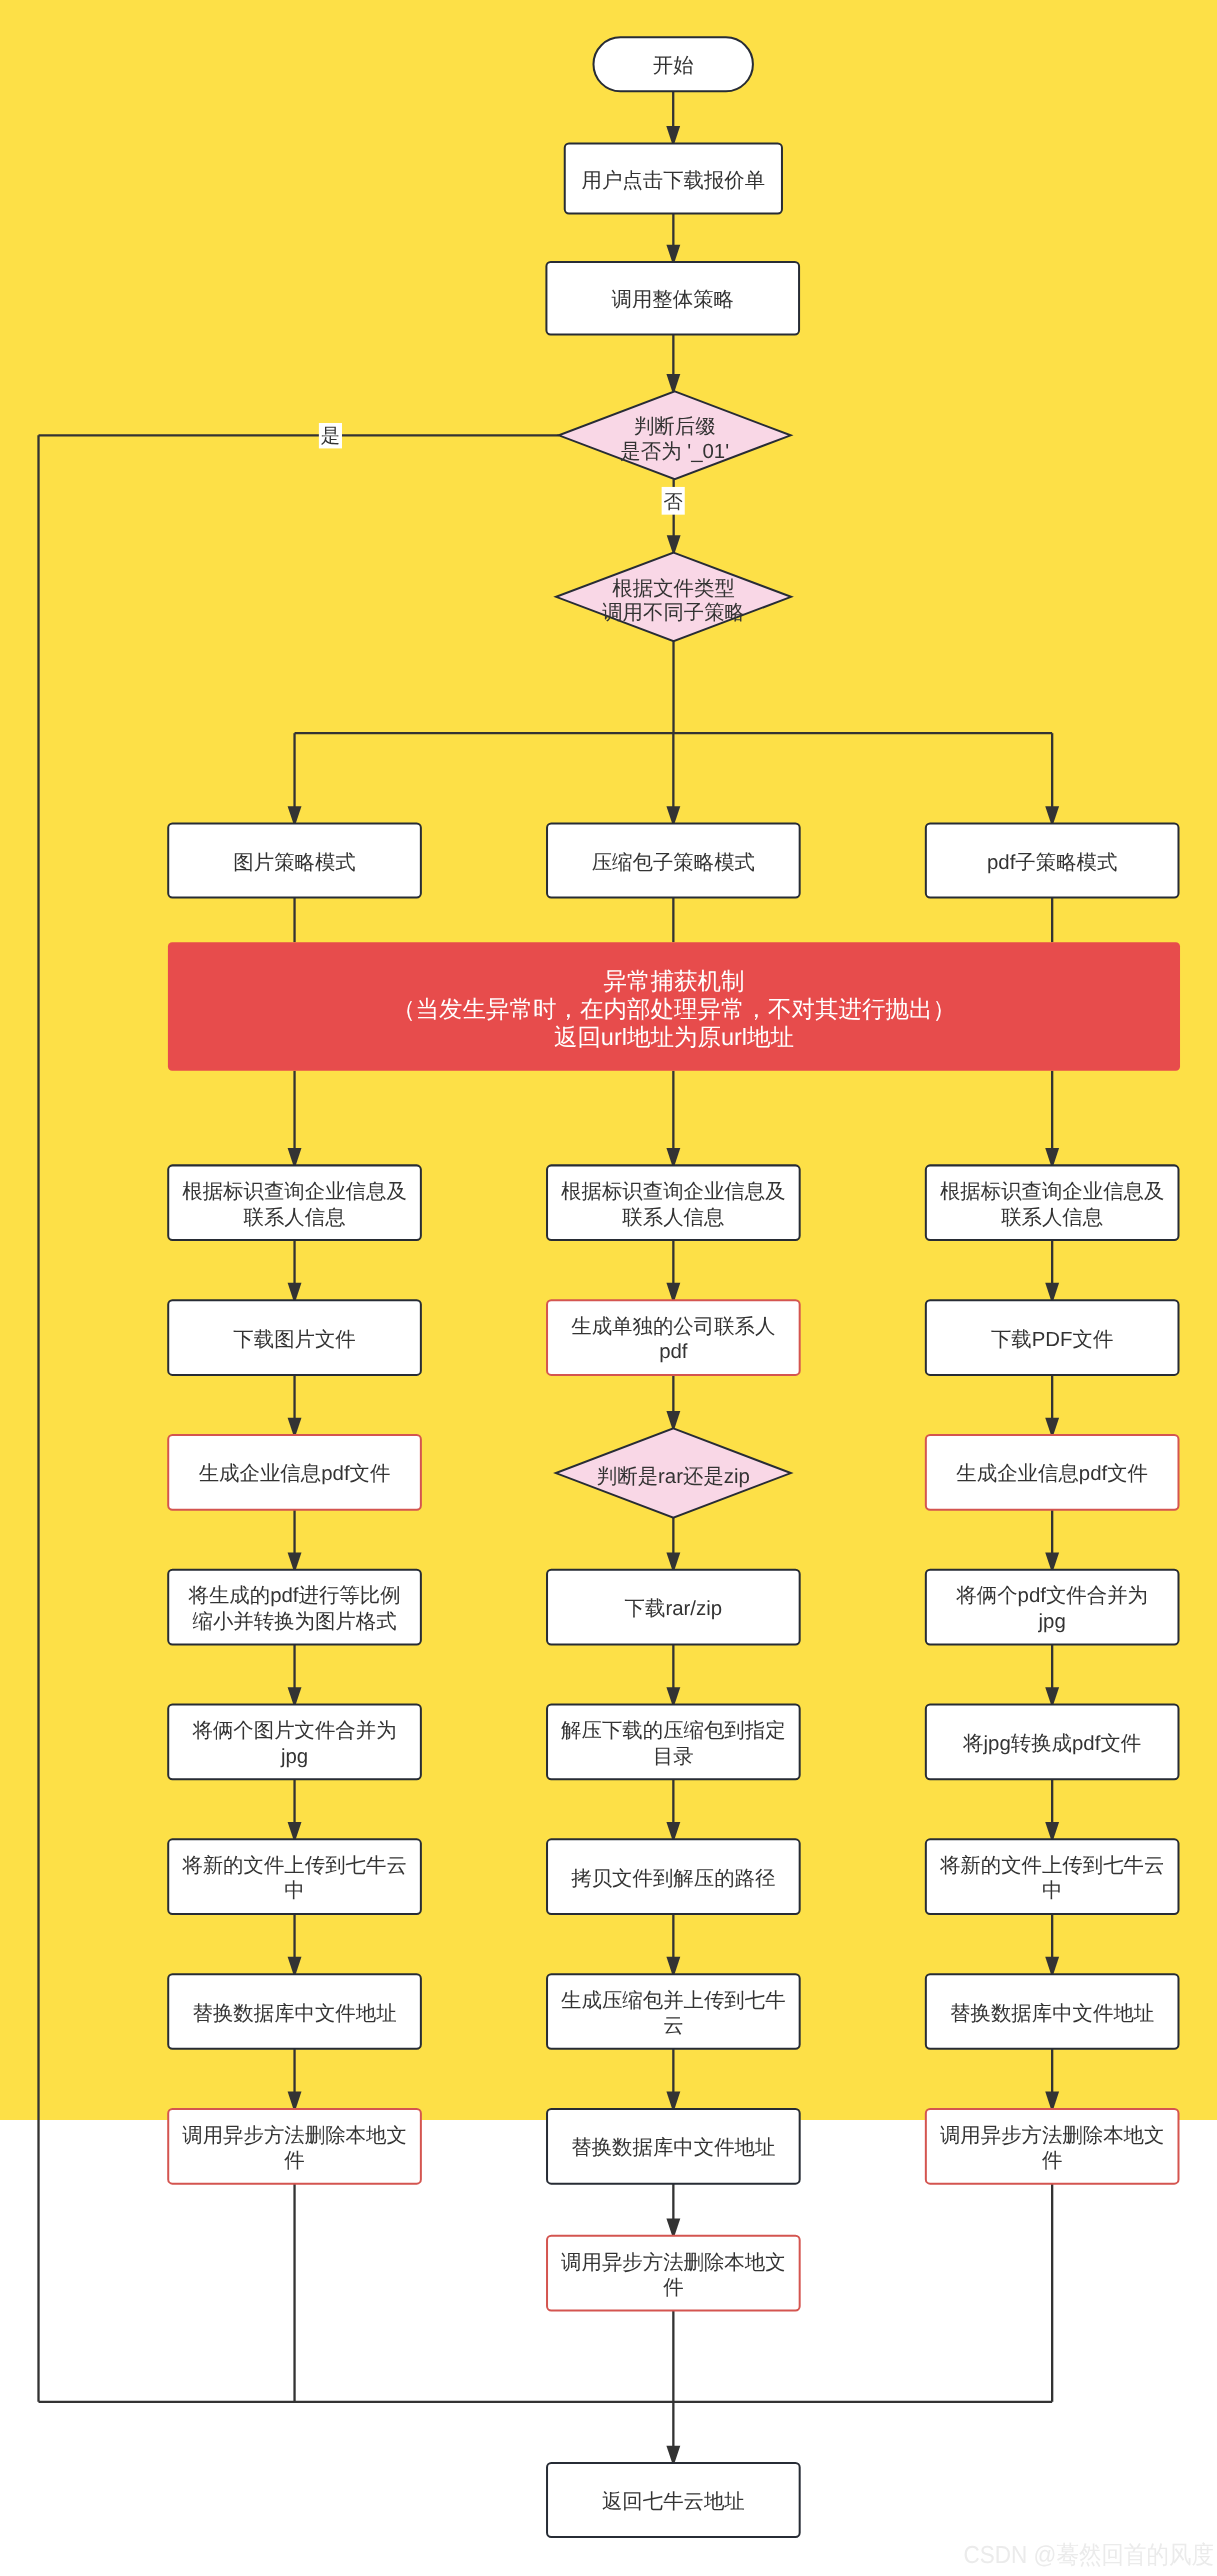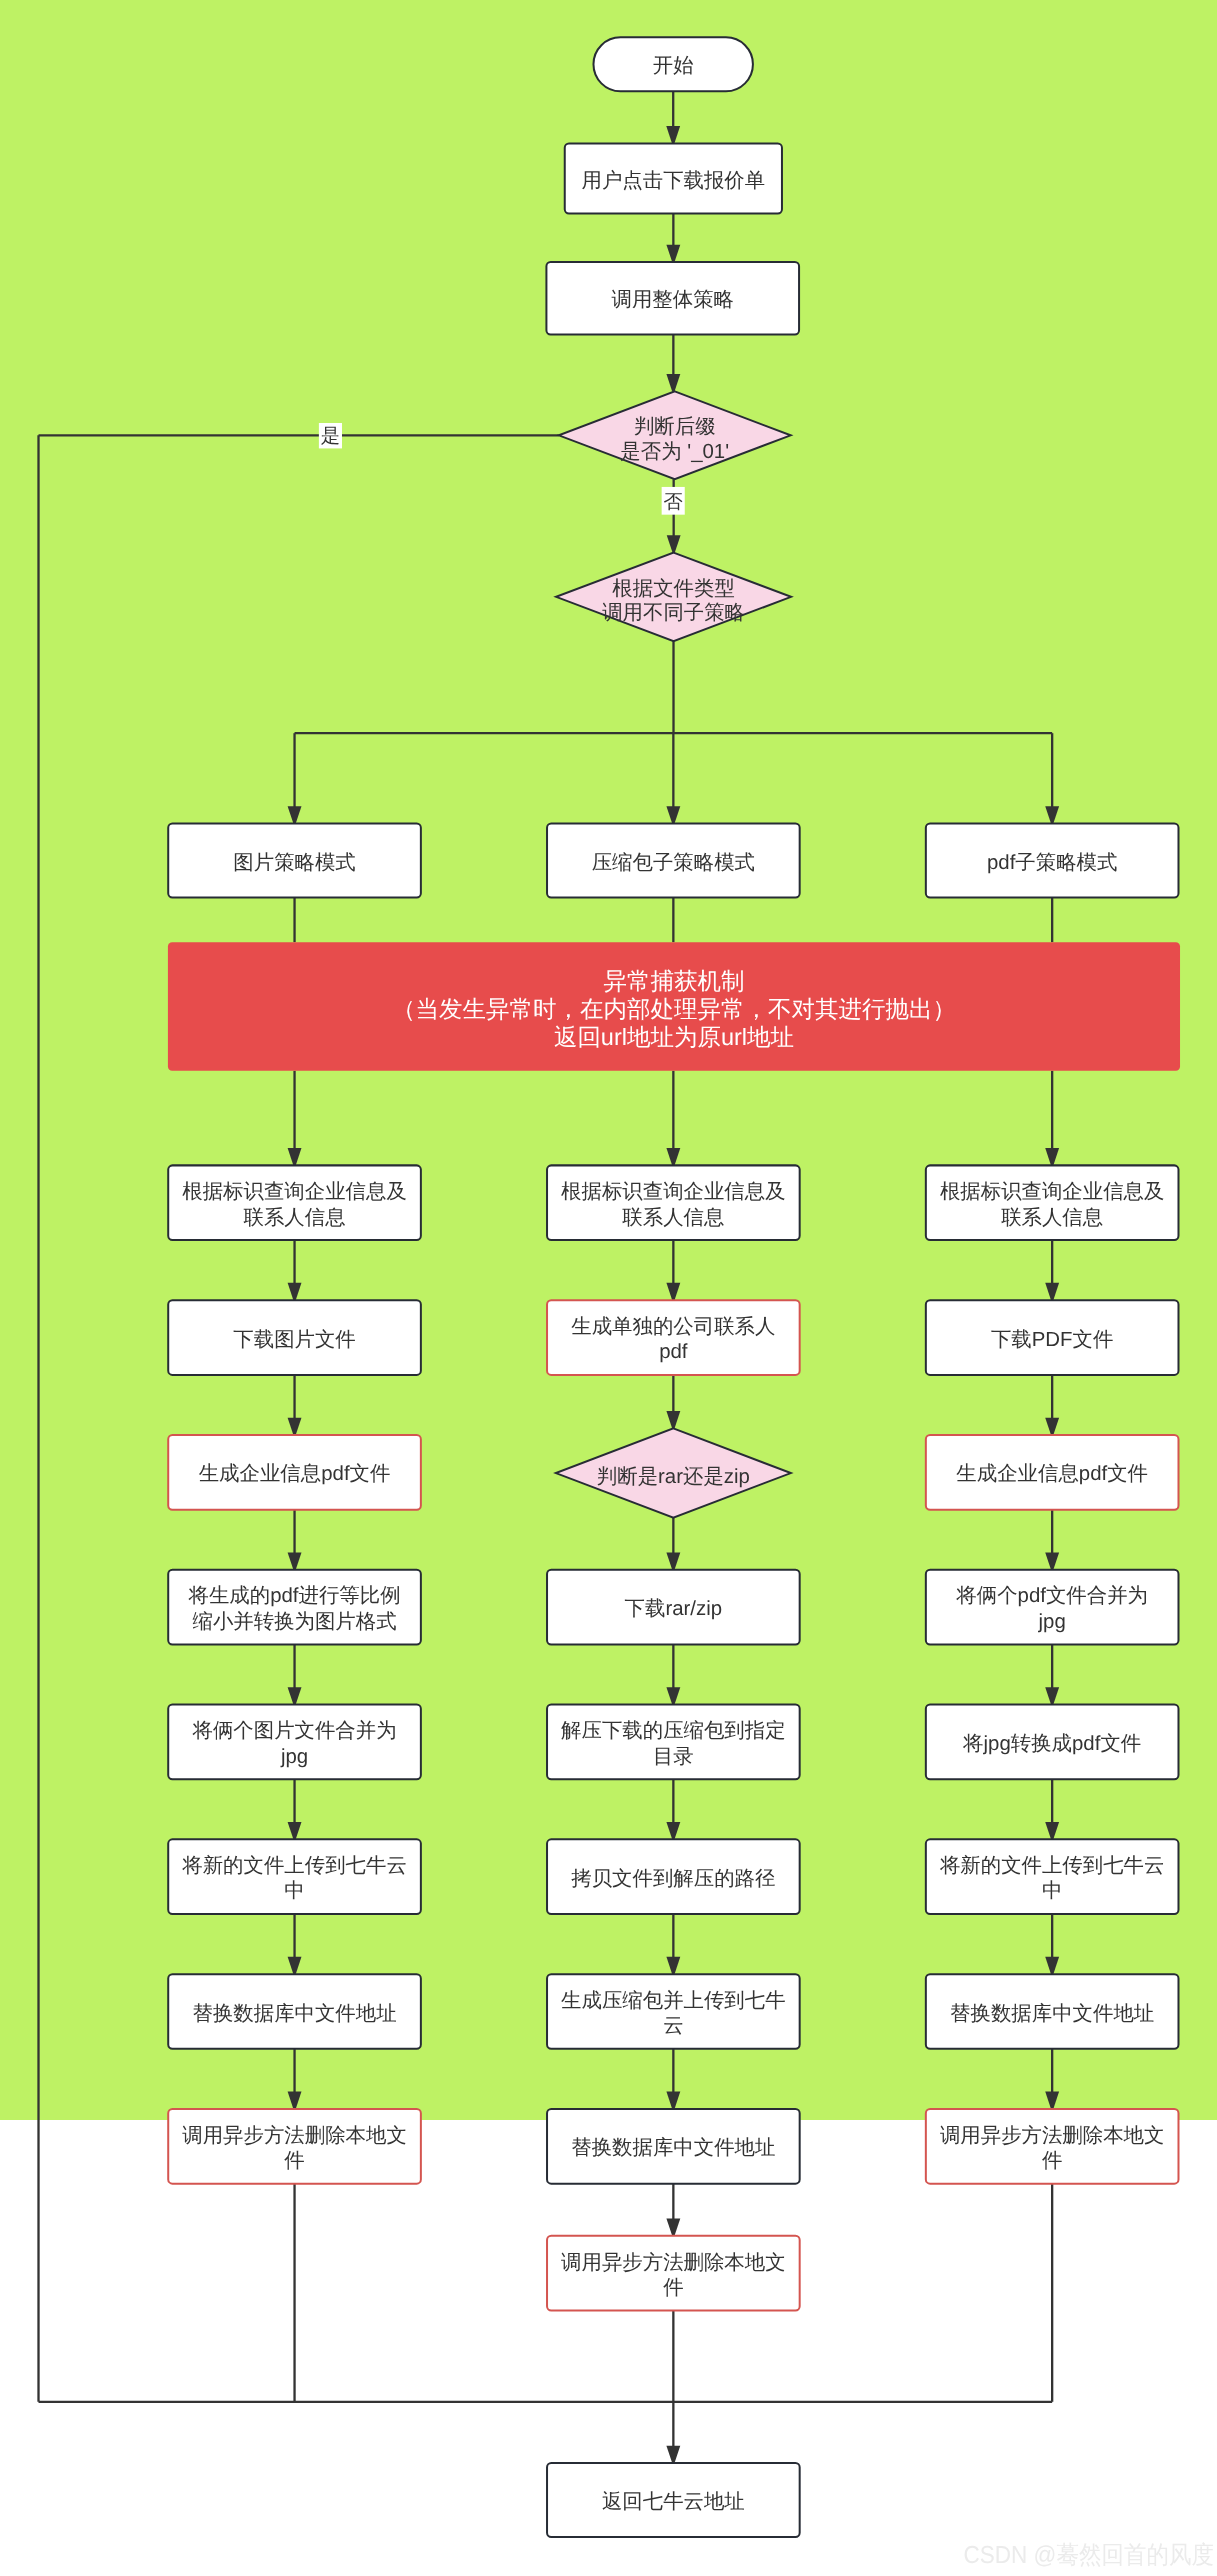--- a/index.html
+++ b/index.html
@@ -1,20 +1,20 @@
 <!DOCTYPE html>
 <html style="font-size:12.3px"><head>
 <meta charset="utf-8">
 <title>flowchart</title>
 <style>
   html,body{margin:0;padding:0;background:#ffffff;}
   body{width:1217px;height:2576px;overflow:hidden;
        font-family:"Liberation Sans",sans-serif;
        -webkit-font-smoothing:antialiased;}
-  #stage{position:relative;width:1217px;height:2120px;background:#bef264;}
+  #stage{position:relative;width:1217px;height:2120px;background:#fde047;}
   svg#flow{position:absolute;left:0;top:0;display:block;
            transform:translateZ(0);}
   *{-webkit-font-smoothing:antialiased;}
   text{font-family:"Liberation Sans",sans-serif;
        -webkit-font-smoothing:antialiased;
        text-rendering:geometricPrecision;}
   .nodeLabel{font-size:26.5px;fill:#333333;text-anchor:middle;}
   .edgeLabel{font-size:25px;fill:#333333;text-anchor:middle;}
   .excLabel{font-size:30.5px;fill:#ffffff;text-anchor:middle;}
   .wm{font-size:32px;fill:#ebebeb;text-anchor:start;}

